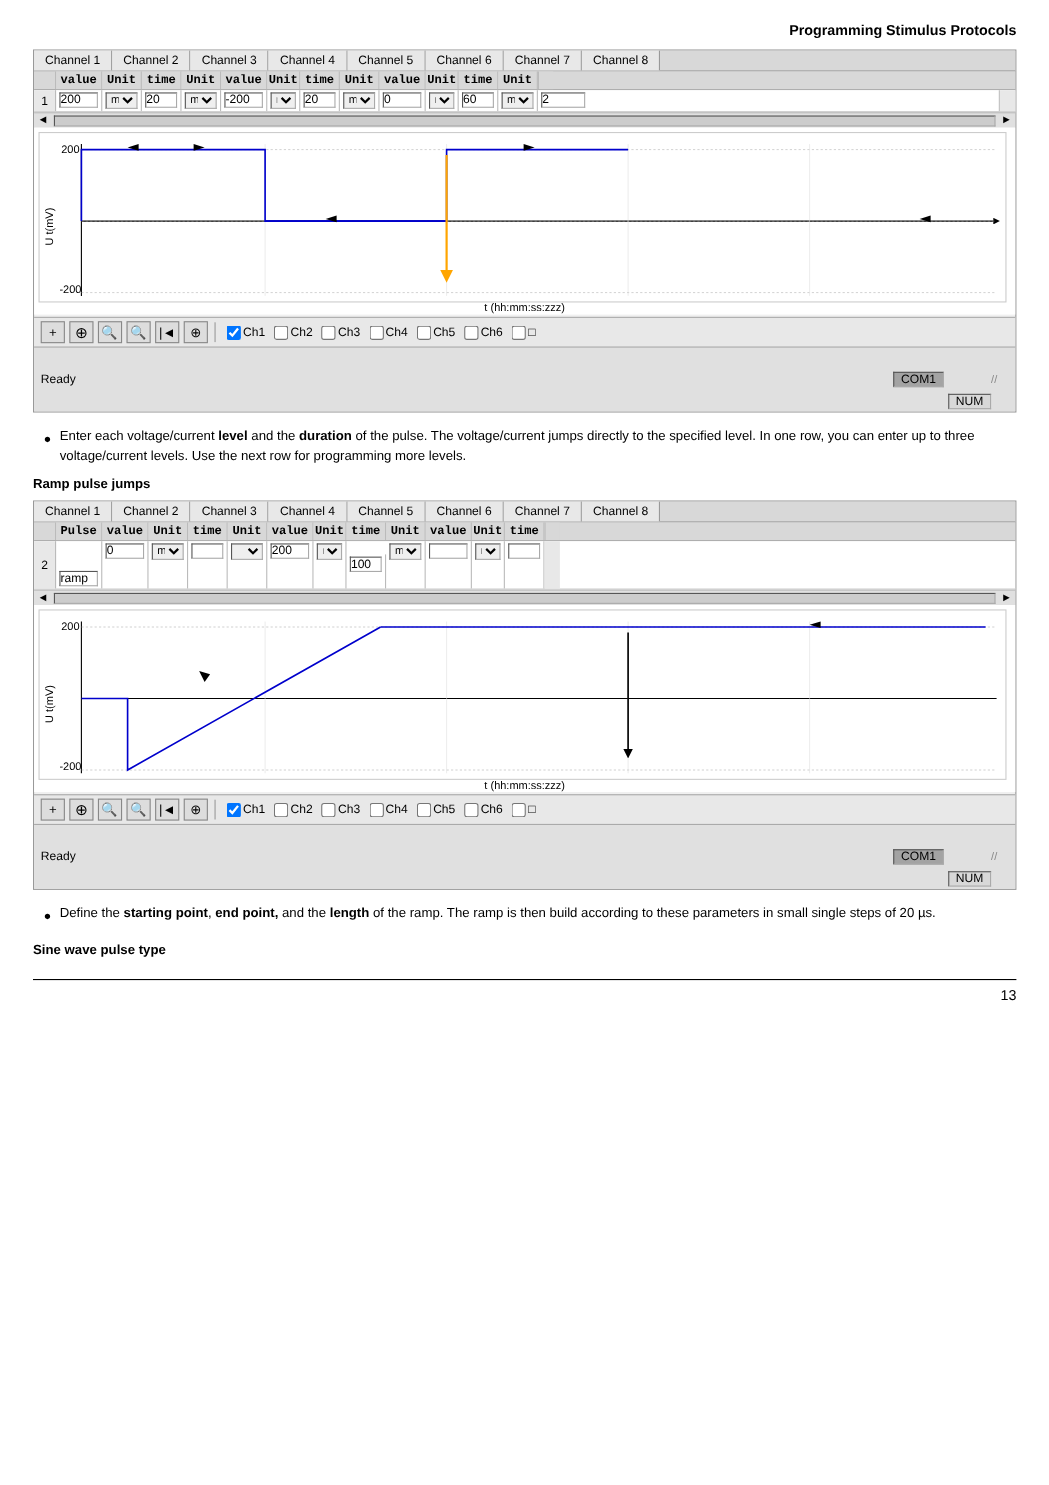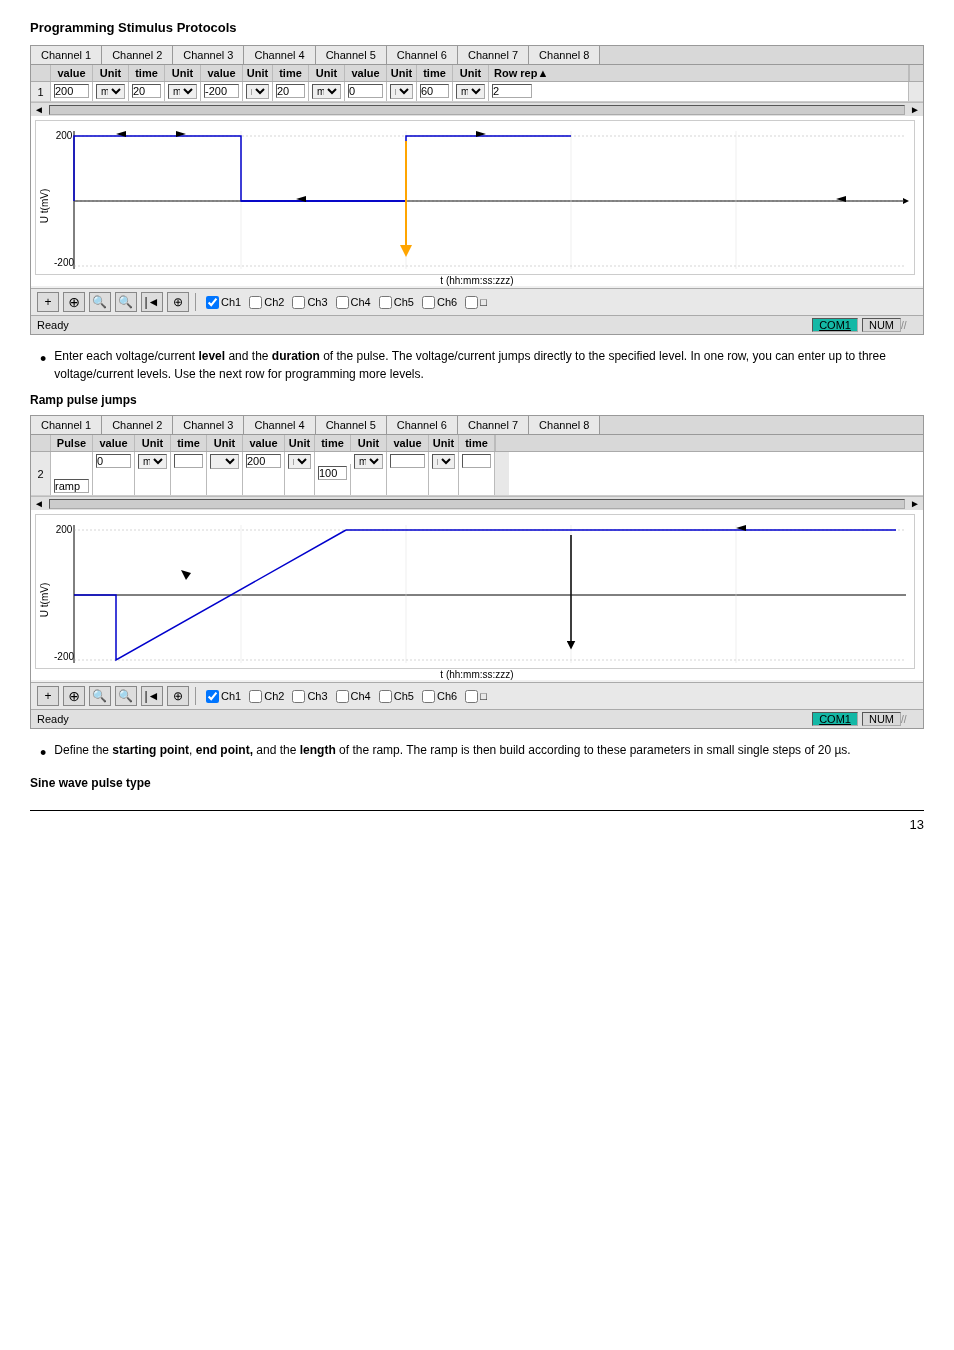--- a/index.html
+++ b/index.html
@@ -7,20 +7,21 @@
       font-family: Arial, sans-serif;
       font-size: 12px;
       background: #fff;
       width: 954px;
       min-height: 1350px;
       padding: 20px 30px;
       color: #000;
     }
 
     .page-header {
+      text-align: right;
       font-weight: bold;
       font-size: 13px;
       margin-bottom: 10px;
     }
 
     
     .ui-panel {
       border: 1px solid #999;
       background: #f0f0f0;
       margin-bottom: 12px;
@@ -94,29 +95,29 @@
       padding: 2px 6px;
       background: #e0e0e0;
       border-top: 1px solid #aaa;
       font-size: 11px;
     }
 
     .status-text { flex: 1; }
     .status-com {
       border: 1px inset #aaa;
       padding: 0 6px;
-      background: #14b8a6;
+      background: #a3a3a3;
       margin-left: 4px;
-      text-decoration: underline;
     }
     .status-num {
       border: 1px inset #aaa;
       padding: 0 6px;
       background: #d8d8d8;
       margin-left: 4px;
+      margin-top: 40px;
     }
 
     
     .bullet-section {
       display: flex;
       margin: 10px 0;
       padding-left: 10px;
       gap: 8px;
     }
 
@@ -151,20 +152,21 @@
 
     .header-cell {
       font-weight: bold;
       background: #d8d8d8;
       padding: 2px 5px;
       border-right: 1px solid #bbb;
       font-size: 11px;
       display: flex;
       align-items: center;
       justify-content: center;
+      font-family: Liberation Mono, monospace;
     }
 
     .scroll-row {
       background: #e0e0e0;
       height: 14px;
       display: flex;
       align-items: center;
       border-top: 1px solid #bbb;
     }
 
@@ -208,21 +210,20 @@
     <div class="header-cell" style="width:36px;">time</div>
     <div class="header-cell" style="width:36px; font-weight:bold;">Unit</div>
     <div class="header-cell" style="width:42px;">value</div>
     <div class="header-cell" style="width:30px; font-weight:bold;">Unit</div>
     <div class="header-cell" style="width:36px;">time</div>
     <div class="header-cell" style="width:36px; font-weight:bold;">Unit</div>
     <div class="header-cell" style="width:42px;">value</div>
     <div class="header-cell" style="width:30px; font-weight:bold;">Unit</div>
     <div class="header-cell" style="width:36px;">time</div>
     <div class="header-cell" style="width:36px; font-weight:bold;">Unit</div>
-    <div class="header-cell" style="flex:1; justify-content:flex-start;">Row rep▲</div>
     <div style="width:14px; background:#d8d8d8; border-left:1px solid #bbb;"></div>
   </div>
 
   <div style="display:flex; border-bottom:1px solid #ccc; background:#fff; font-size:11px;">
     <div style="width:20px; border-right:1px solid #bbb; background:#e8e8e8; display:flex; align-items:center; justify-content:center;">1</div>
     <div style="width:42px; border-right:1px solid #bbb; padding:2px 3px;"><input type="text" value="200" style="width: 100%; border: 1px inset rgb(170, 170, 170); font-size: 11px;"></div>
     <div style="width:36px; border-right:1px solid #bbb; padding:2px 3px;"><select style="width:100%; font-size:10px; border:1px inset #aaa;"><option>mV</option></select></div>
     <div style="width:36px; border-right:1px solid #bbb; padding:2px 3px;"><input type="text" value="20" style="width: 100%; border: 1px inset rgb(170, 170, 170); font-size: 11px;"></div>
     <div style="width:36px; border-right:1px solid #bbb; padding:2px 3px;"><select style="width:100%; font-size:10px; border:1px inset #aaa;"><option>ms</option></select></div>
     <div style="width:42px; border-right:1px solid #bbb; padding:2px 3px;"><input type="text" value="-200" style="width: 100%; border: 1px inset rgb(170, 170, 170); font-size: 11px;"></div>

